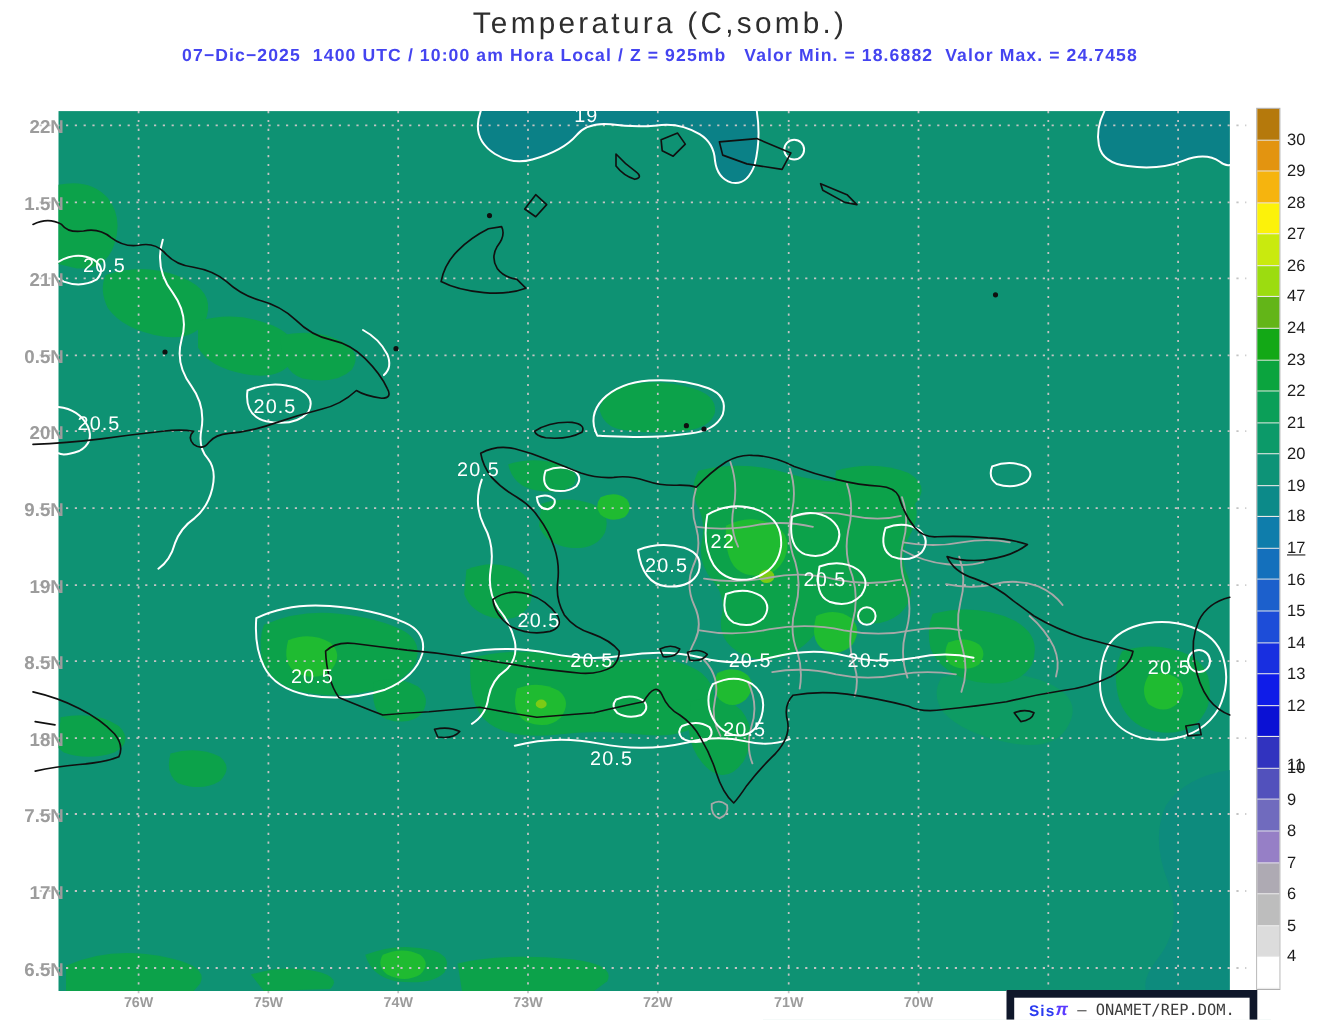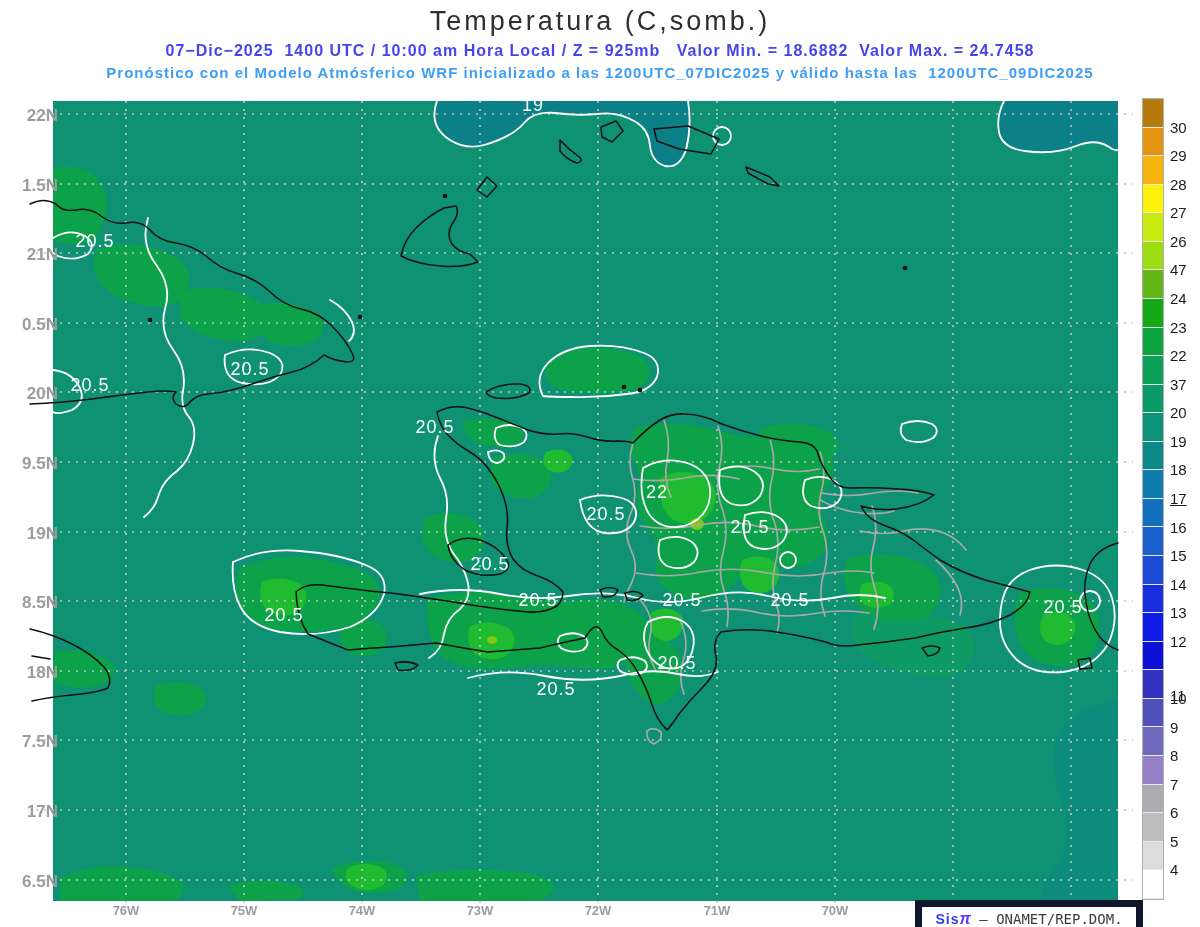--- a/index.html
+++ b/index.html
@@ -29,21 +29,20 @@
   text.clab{font-family:"Liberation Sans",sans-serif;font-size:18px;fill:#ffffff;
             text-anchor:middle;letter-spacing:1px;}
 </style>
 </head>
 <body>
 
 <div class="fig">
 
   <div class="title" style="color: rgb(46, 46, 46);">Temperatura (C,somb.)</div>
   <div class="sub1" style="color: rgb(68, 68, 240);">07−Dic−2025  1400 UTC / 10:00 am Hora Local / Z = 925mb   Valor Min. = 18.6882  Valor Max. = 24.7458</div>
-  <div class="sub2" style="color: rgb(63, 159, 245);">Pronóstico con el Modelo Atmósferico WRF inicializado a las 1200UTC_07DIC2025 y válido hasta las  1200UTC_09DIC2025</div>
 
   <svg class="map" width="1200" height="927" viewBox="0 0 1200 927">
     <defs>
       <clipPath id="mapclip">
           <rect x="53" y="101" width="1065" height="800"></rect>
         </clipPath>
     </defs>
 
     <g clip-path="url(#mapclip)">
       <rect x="53" y="101" width="1065" height="800" fill="var(--sea)"></rect>
@@ -274,21 +273,21 @@
   <div id="cbarlabels">
       <span class="cbar-lab" style="top: 118.571px;">30</span>
       <span class="cbar-lab" style="top: 147.143px;">29</span>
       <span class="cbar-lab" style="top: 175.714px;">28</span>
       <span class="cbar-lab" style="top: 204.286px;">27</span>
       <span class="cbar-lab" style="top: 232.857px;">26</span>
       <span class="cbar-lab" style="top: 261.429px;">47</span>
       <span class="cbar-lab" style="top: 290px;">24</span>
       <span class="cbar-lab" style="top: 318.571px;">23</span>
       <span class="cbar-lab" style="top: 347.143px;">22</span>
-      <span class="cbar-lab" style="top: 375.714px;">37</span>
+      <span class="cbar-lab" style="top: 375.714px;">21</span>
       <span class="cbar-lab" style="top: 404.286px;">20</span>
       <span class="cbar-lab" style="top: 432.857px;">19</span>
       <span class="cbar-lab" style="top: 461.429px;">18</span>
       <span class="cbar-lab" style="top: 490px; text-decoration: underline;">17</span>
       <span class="cbar-lab" style="top: 518.571px;">16</span>
       <span class="cbar-lab" style="top: 547.143px;">15</span>
       <span class="cbar-lab" style="top: 575.714px;">14</span>
       <span class="cbar-lab" style="top: 604.286px;">13</span>
       <span class="cbar-lab" style="top: 632.857px;">12</span>
       <span class="cbar-lab" style="top: 687px;">11</span>

